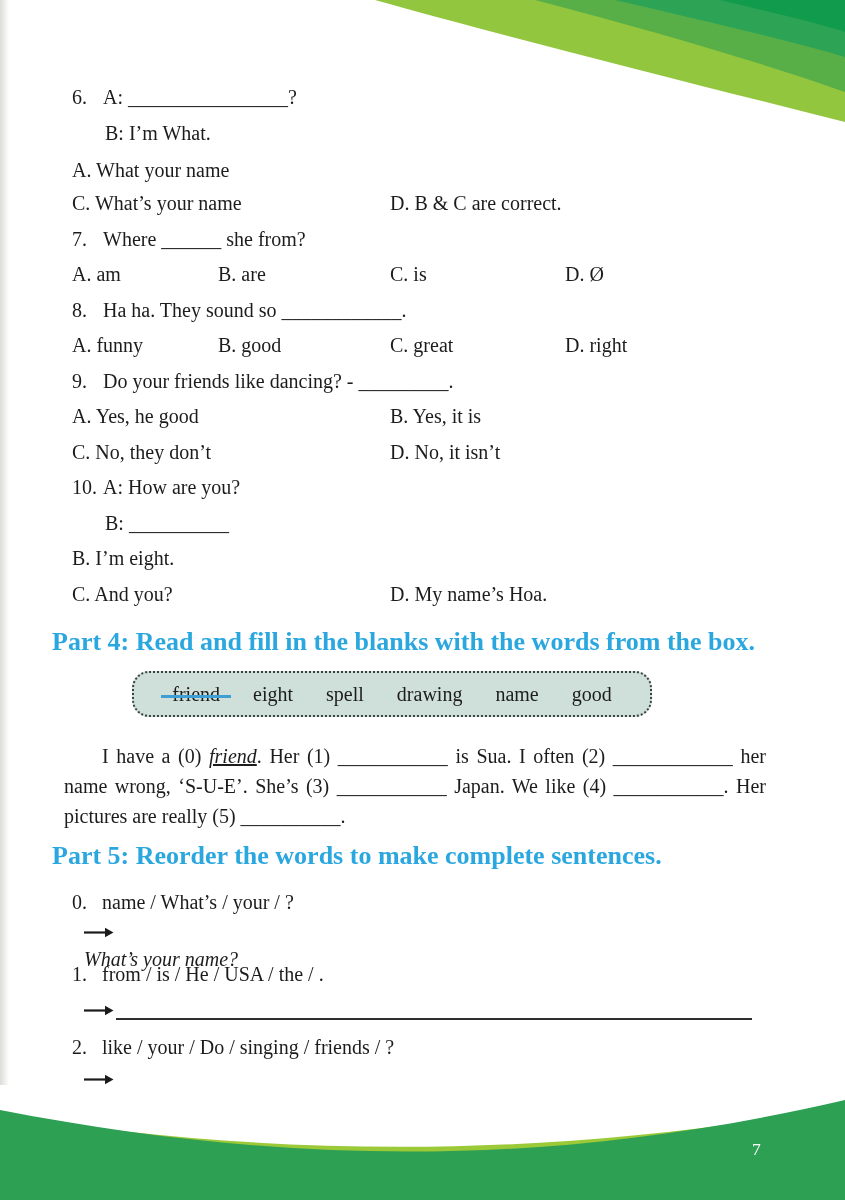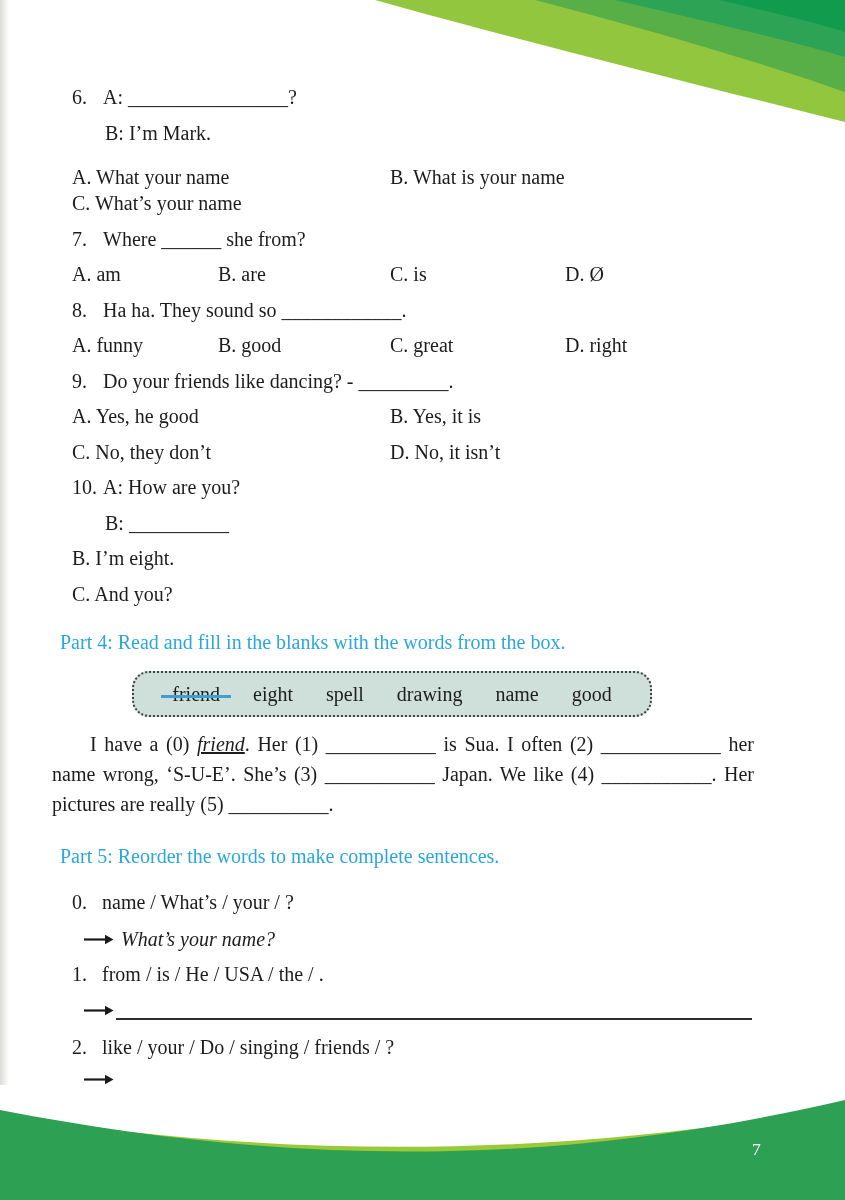--- a/index.html
+++ b/index.html
@@ -21,49 +21,49 @@
 
   
   .row{position:absolute; left:72px; right:38px; line-height:27px; white-space:nowrap;}
   .qnum{display:inline-block; width:31px;}
   .sub{padding-left:33px;}
   .opts2{display:grid; grid-template-columns:318px 1fr;}
   .opts4{display:grid; grid-template-columns:146px 172px 175px 1fr;}
 
   
   .part-title{
-    position:absolute; left:60px; right:38px;
-    color:#2ba7e0; font-weight:normal; font-size:20px; line-height:26px;
+    position:absolute; left:52px; right:38px;
+    color:#2ba7e0; font-weight:bold; font-size:26px; line-height:26px;
     white-space:nowrap;
   }
 
   
   .wordbox{
     position:absolute; left:132px; top:671px; width:516px; height:42px;
     background:#cfe0da; border:2.6px dotted #3c4440; border-radius:17px;
     display:flex; align-items:center; justify-content:center; gap:33px;
   }
   .wb-word{display:inline-block;}
   .strike{position:relative;}
   .strike::after{
     content:""; position:absolute; left:-11px; right:-11px; top:12px; height:3px;
     background:#3d9fd3;
   }
 
   
   .para{
-    position:absolute; left:52px; top:730px; width:702px; margin:0;
+    position:absolute; left:52px; top:730px; width:702px; margin:12px;
     line-height:29.8px; text-align:justify; text-indent:38px;
   }
   .blank-word{font-style:italic; text-decoration:underline;}
 
   
   .p5row{position:absolute; left:72px; right:38px; line-height:27px; white-space:nowrap;}
   .p5num{display:inline-block; width:30px;}
-  .ansflex{position:absolute; left:84px; display:flex; align-items:center; gap:7px; line-height:27px;}
+  .ansflex{position:absolute; left:84px; display:flex; align-items:flex-start; gap:7px; line-height:27px;flex-direction:column;}
   .ans-italic{font-style:italic;}
   .ansline{position:absolute; left:84px; width:668px; height:19px; display:flex; align-items:flex-end;}
   .ansline .arrow{margin-bottom:3px;}
   .ansline .line{flex:1; height:16px; border-bottom:2.2px solid #2e2e2e; margin-left:2px;}
 
   .page-number{
     position:absolute; left:752px; top:1139px; color:#ffffff;
     font-size:17.5px; line-height:20px;
   }
 </style>
@@ -78,28 +78,28 @@
     <path d="M615,0 C700,20 780,38 845,57 L845,0 Z" fill="#2ca355"></path>
     <path d="M720,0 C770,12 815,22 845,32 L845,0 Z" fill="#119b4c"></path>
   </svg>
 
   <div class="scan-edge"></div>
 
   <div class="row" style="top:84px">
     <span class="qnum">6.</span><span>A: ________________?</span>
   </div>
   <div class="row sub" style="top:120px">
-    <span>B: I’m Mark.</span>
-  </div>
-  <div class="row opts2" style="top:164px">
+    <span>B: I’m What.</span>
+  </div>
+  <div class="row opts2" style="top:157px">
     <span>A. What your name</span>
-    <span>B. What is your name</span>
   </div>
   <div class="row opts2" style="top:190px">
     <span>C. What’s your name</span>
+    <span>D. B &amp; C are correct.</span>
   </div>
 
   <div class="row" style="top:226px">
     <span class="qnum">7.</span><span>Where ______ she from?</span>
   </div>
   <div class="row opts4" style="top:261px">
     <span>A. am</span>
     <span>B. are</span>
     <span>C. is</span>
     <span>D. Ø</span>
@@ -131,20 +131,21 @@
     <span class="qnum">10.</span><span>A: How are you?</span>
   </div>
   <div class="row sub" style="top:510px">
     <span>B: __________</span>
   </div>
   <div class="row opts2" style="top:545px">
     <span>B. I’m eight.</span>
   </div>
   <div class="row opts2" style="top:581px">
     <span>C. And you?</span>
+    <span>D. My name’s Hoa.</span>
   </div>
 
   <div class="part-title" style="top:629px">Part 4: Read and fill in the blanks with the words from the box.</div>
 
   <div class="wordbox">
     <span class="wb-word strike">friend</span>
     <span class="wb-word">eight</span>
     <span class="wb-word">spell</span>
     <span class="wb-word">drawing</span>
     <span class="wb-word">name</span>

